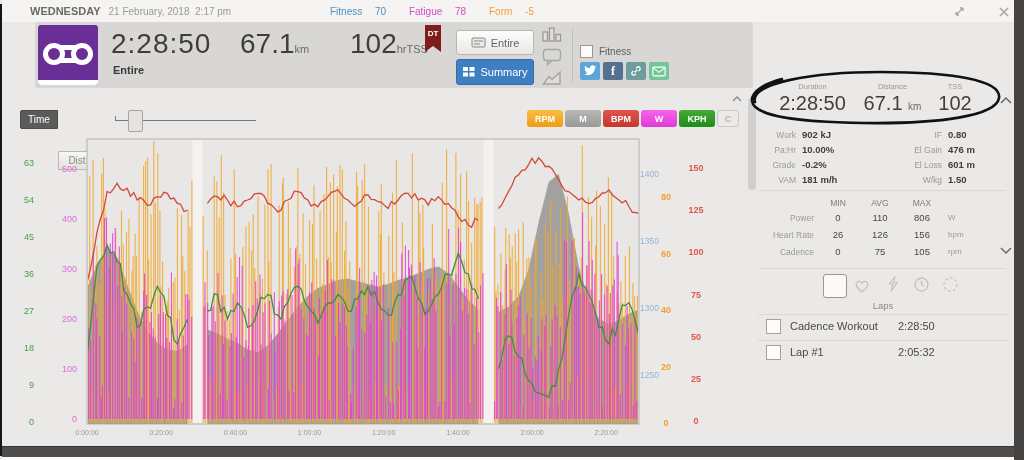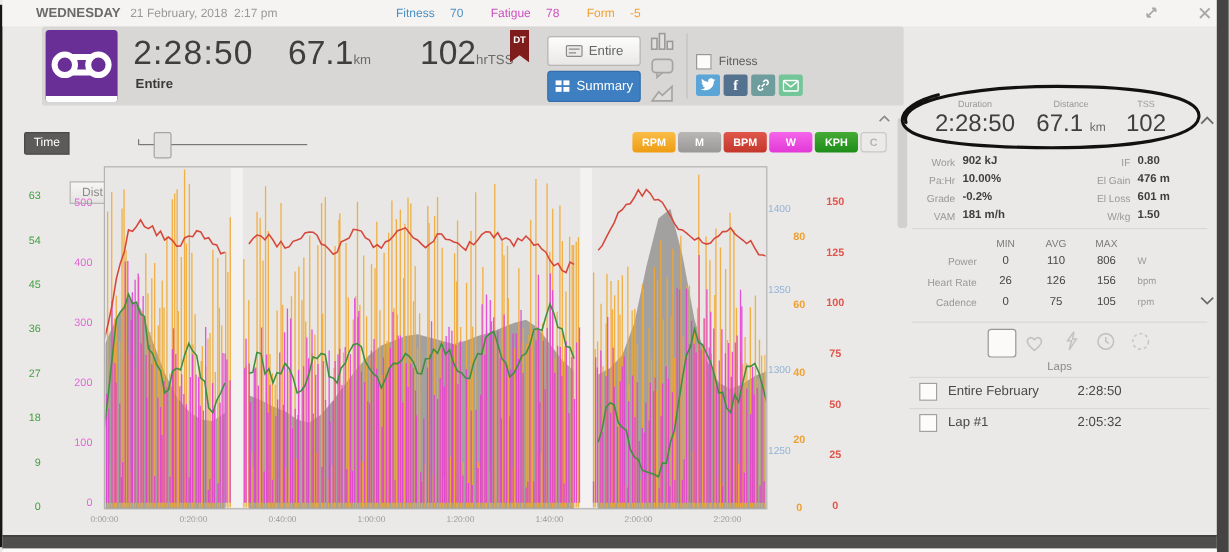--- a/index.html
+++ b/index.html
@@ -876,18 +876,18 @@
   <circle cx="8.5" cy="8.5" r="6.5" fill="none" stroke="#c3c2c0" stroke-width="1.3"></circle>
   <path d="M8.5 4.8 V8.5 L11 10.2" fill="none" stroke="#c3c2c0" stroke-width="1.3"></path>
 </svg>
 <svg class="abs" style="left:942px;top:276px;" width="17" height="17">
   <circle cx="8.5" cy="8.5" r="6.5" fill="none" stroke="#c8c7c5" stroke-width="1.3" stroke-dasharray="2.6 2.3"></circle>
 </svg>
 
 <div class="abs laps-title">Laps</div>
 <div class="abs hline" style="left:758px;top:314px;width:250px;"></div>
 <div class="abs" style="left:766px;top:319px;"><span class="lapchk" style="display:inline-block;"></span></div>
-<div class="abs lap-name" style="left:790px;top:320px;">Entire February</div>
+<div class="abs lap-name" style="left:790px;top:320px;">Cadence Workout</div>
 <div class="abs lap-time" style="left:898px;top:320px;">2:28:50</div>
 <div class="abs hline" style="left:758px;top:340px;width:250px;"></div>
 <div class="abs" style="left:766px;top:345px;"><span class="lapchk" style="display:inline-block;"></span></div>
 <div class="abs lap-name" style="left:790px;top:346px;">Lap #1</div>
 <div class="abs lap-time" style="left:898px;top:346px;">2:05:32</div>
 
 </body></html>

